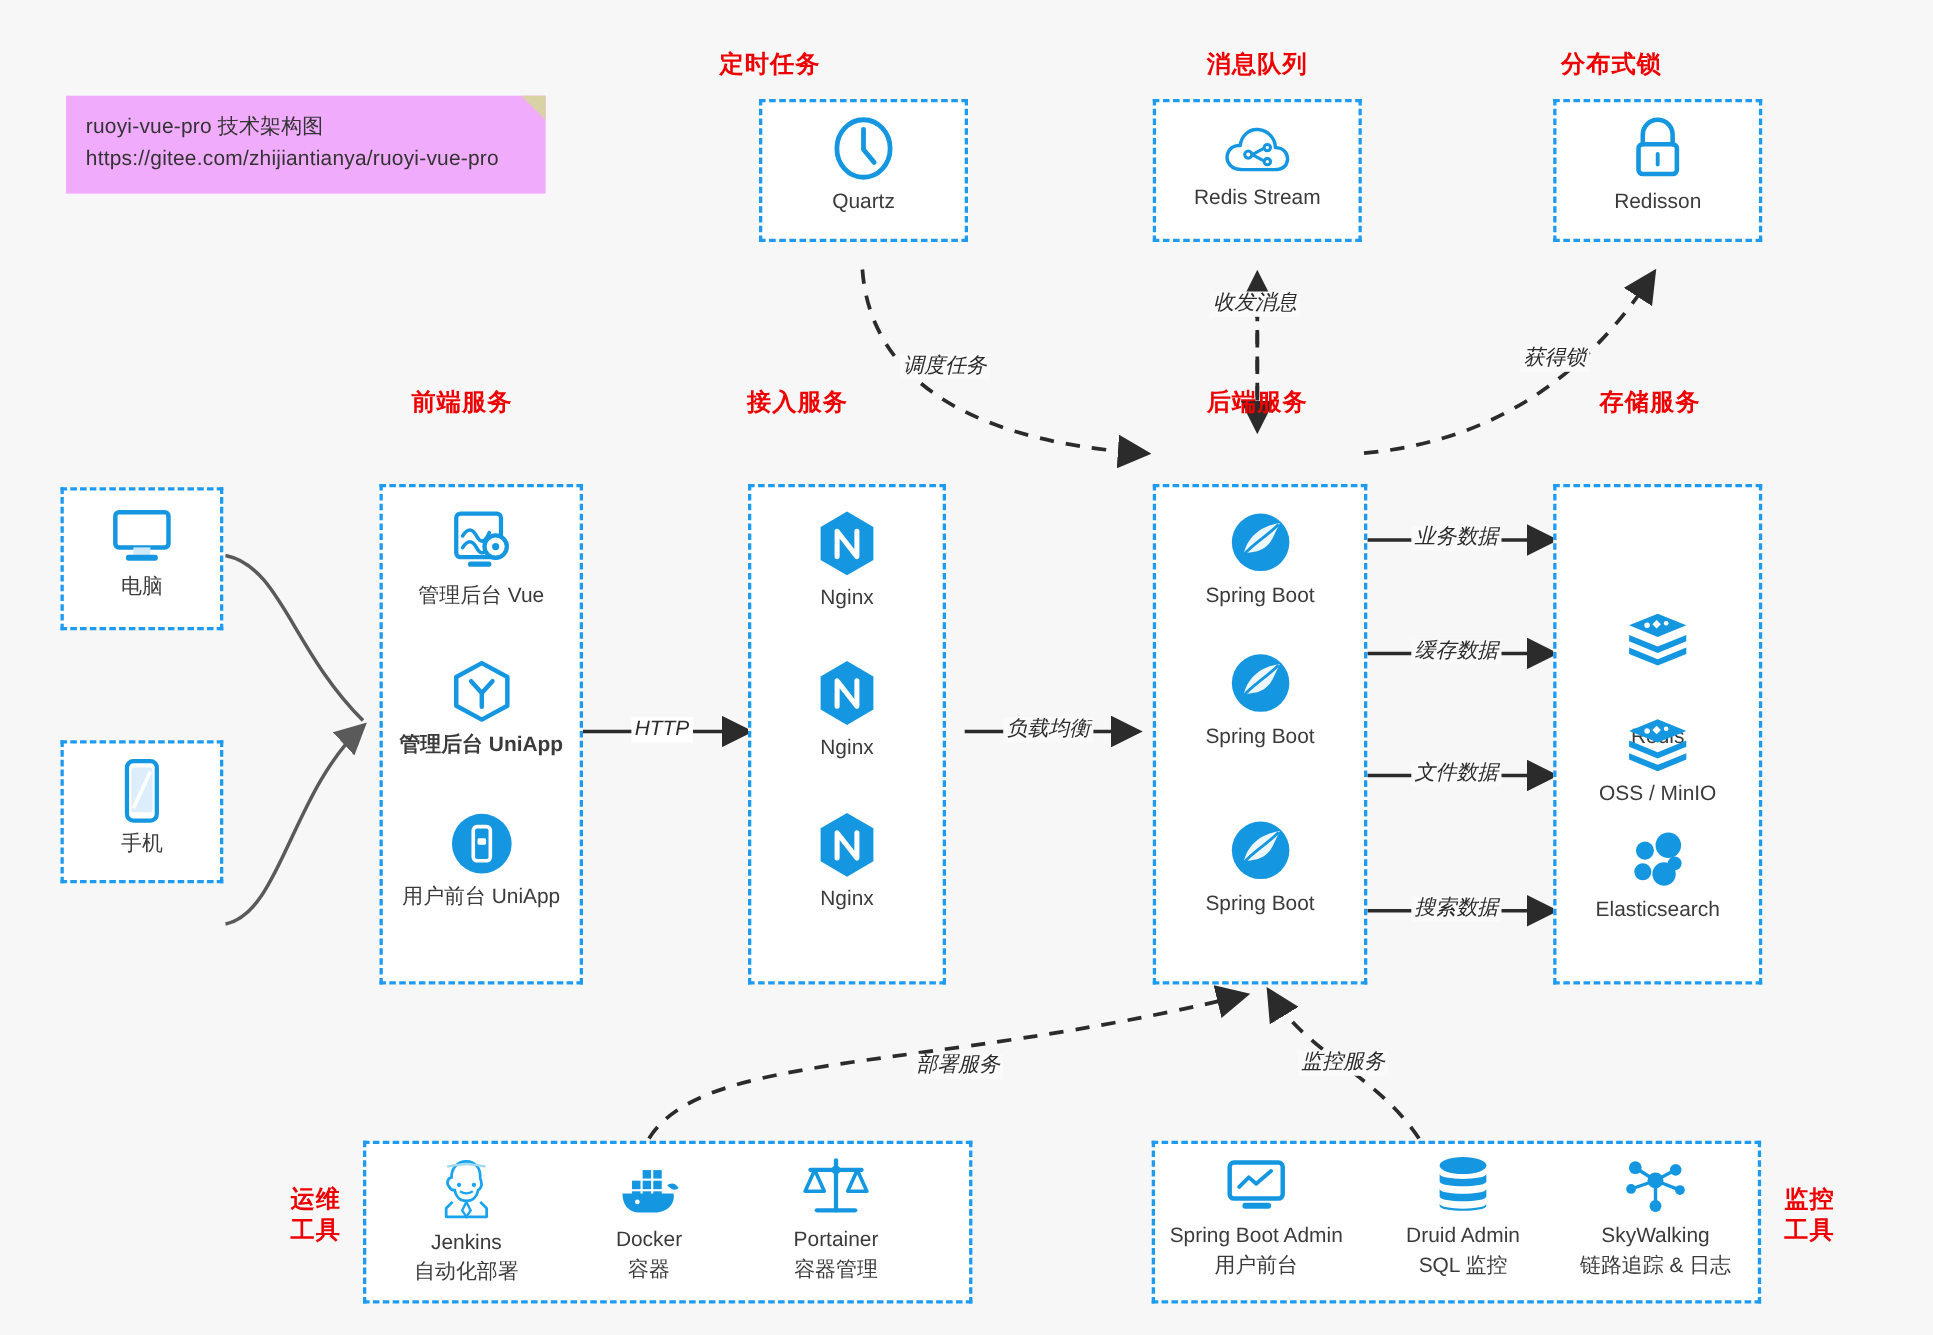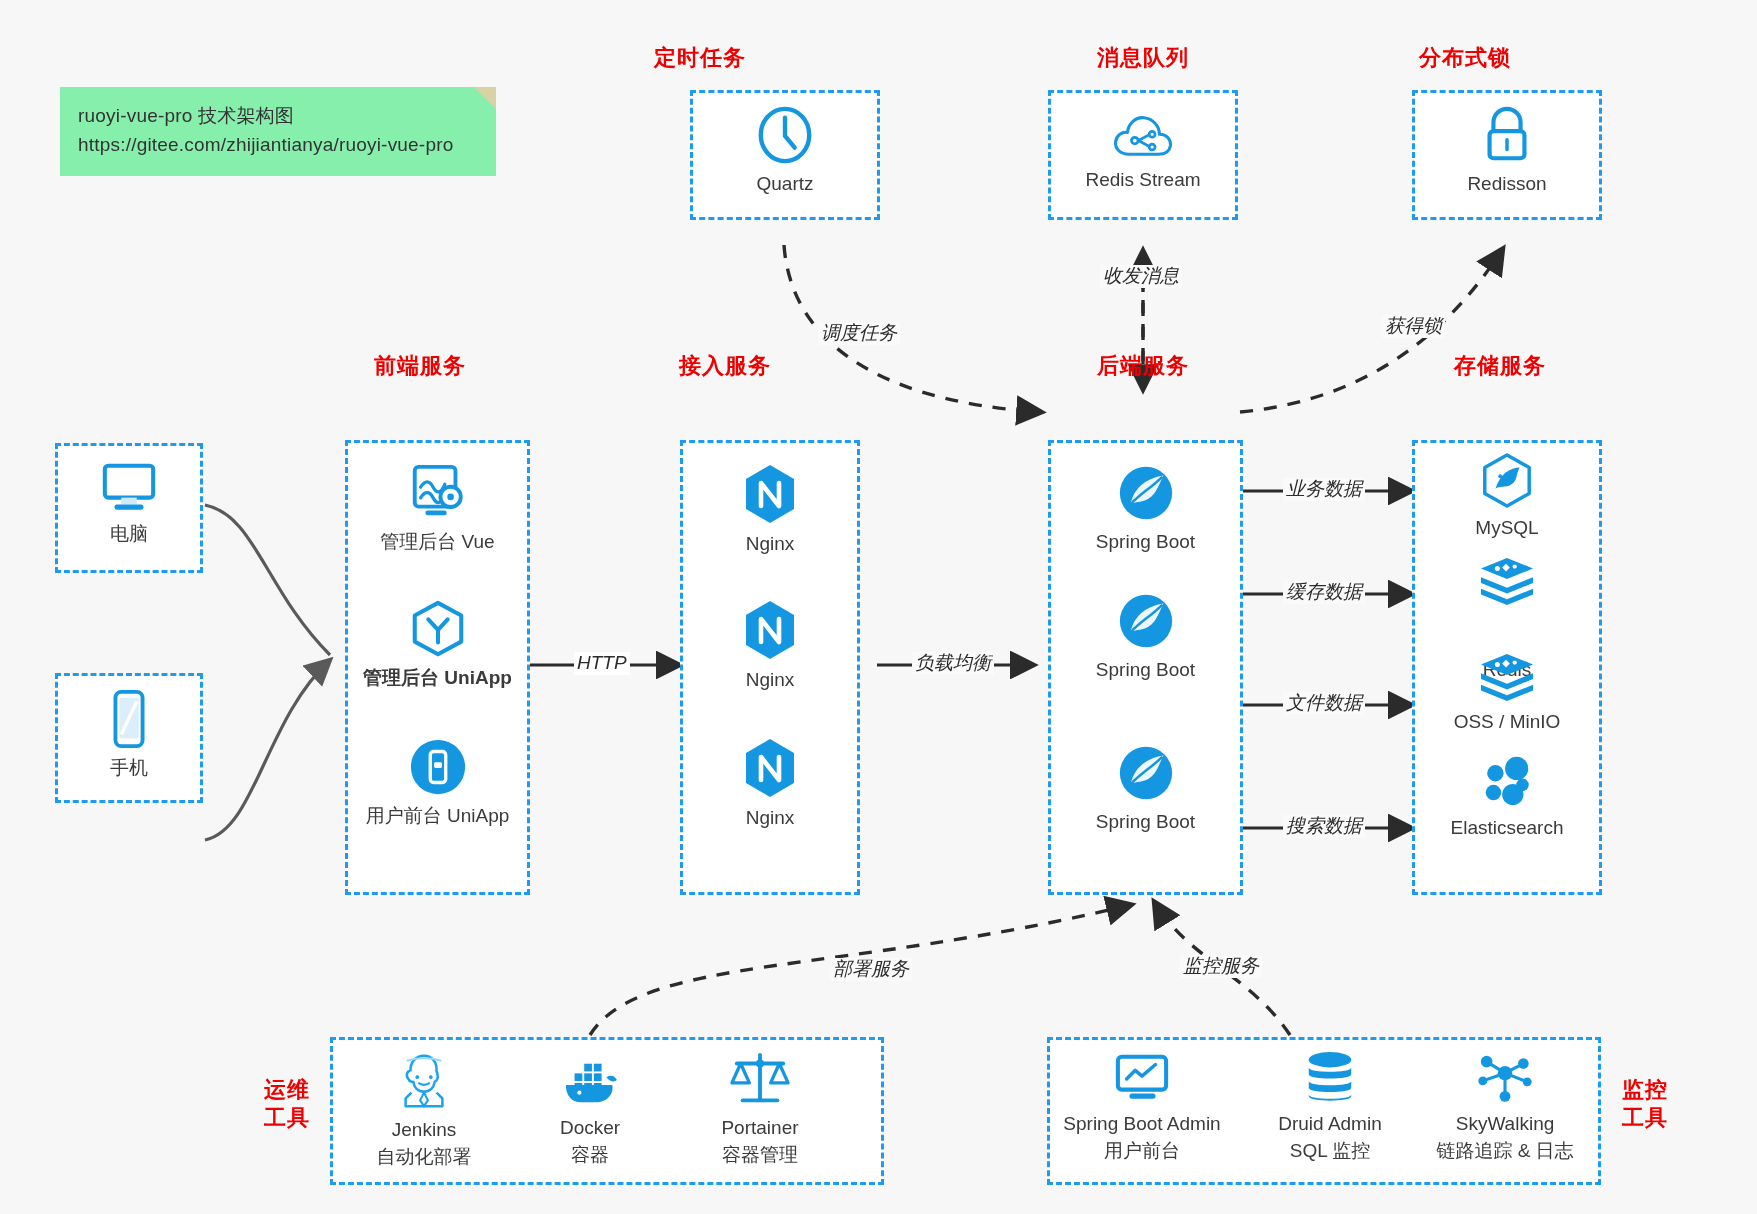--- a/index.html
+++ b/index.html
@@ -9,21 +9,21 @@
     font-family:"Liberation Sans","DejaVu Sans",sans-serif;
     position:relative;
     overflow:hidden;
     -webkit-font-smoothing:antialiased;
   }
   #canvas{position:absolute;inset:0;}
   .svg-layer{position:absolute;left:0;top:0;width:1757px;height:1214px;pointer-events:none;}
 
   
   .note{
-    position:absolute;background:#86efac;
+    position:absolute;background:#f0abfc;
     box-shadow:none;
     padding:14px 18px 16px 18px;
     font-size:19px;color:#333;line-height:1.55;
     letter-spacing:.2px;
   }
   .note .fold{
     position:absolute;right:0;top:0;width:0;height:0;
     border-left:22px solid transparent;border-top:22px solid #d8d2a4;
   }
 
@@ -285,30 +285,20 @@
   </div>
 
   <div class="elabel" style="left:1283px;top:478px;">业务数据</div>
   <div class="elabel" style="left:1283px;top:581px;">缓存数据</div>
   <div class="elabel" style="left:1283px;top:692px;">文件数据</div>
   <div class="elabel" style="left:1283px;top:815px;">搜索数据</div>
 
   <div class="gtitle" style="left:1400px;top:352px;width:200px;">存储服务</div>
   <div class="dbox" style="left:1412px;top:440px;width:190px;height:455px;"></div>
 
-  <div class="cell" style="left:1412px;top:452px;width:190px;">
-    <div class="ic">
-      <svg width="56" height="58" viewBox="0 0 58 60">
-        <path d="M29 3 L52 16 L52 43 L29 56 L6 43 L6 16 Z" fill="none" stroke="#1497e0" stroke-width="3.6" stroke-linejoin="round"></path>
-        <path d="M17 38 C22 22 33 16 42 16 C38 24 40 30 33 34 C28 37 21 35 17 38 Z" fill="#1497e0"></path>
-        <circle cx="22" cy="25" r="2" fill="#1497e0"></circle>
-      </svg>
-    </div>
-    <div class="cap">MySQL</div>
-  </div>
 
   <div class="cell" style="left:1412px;top:556px;width:190px;gap:44px;">
     <div class="ic">
       <svg width="58" height="52" viewBox="0 0 60 54">
         <path d="M30 2 L57 13 L30 24 L3 13 Z" fill="#1497e0"></path>
         <path d="M3 22 L30 33 L57 22 L57 28 L30 39 L3 28 Z" fill="#1497e0"></path>
         <path d="M3 34 L30 45 L57 34 L57 40 L30 51 L3 40 Z" fill="#1497e0"></path>
         <circle cx="20" cy="13" r="2.6" fill="#ffffff"></circle>
         <circle cx="38" cy="11" r="2.2" fill="#ffffff"></circle>
         <path d="M29 8 l4 4 l-4 4 l-4 -4 z" fill="#ffffff"></path>

